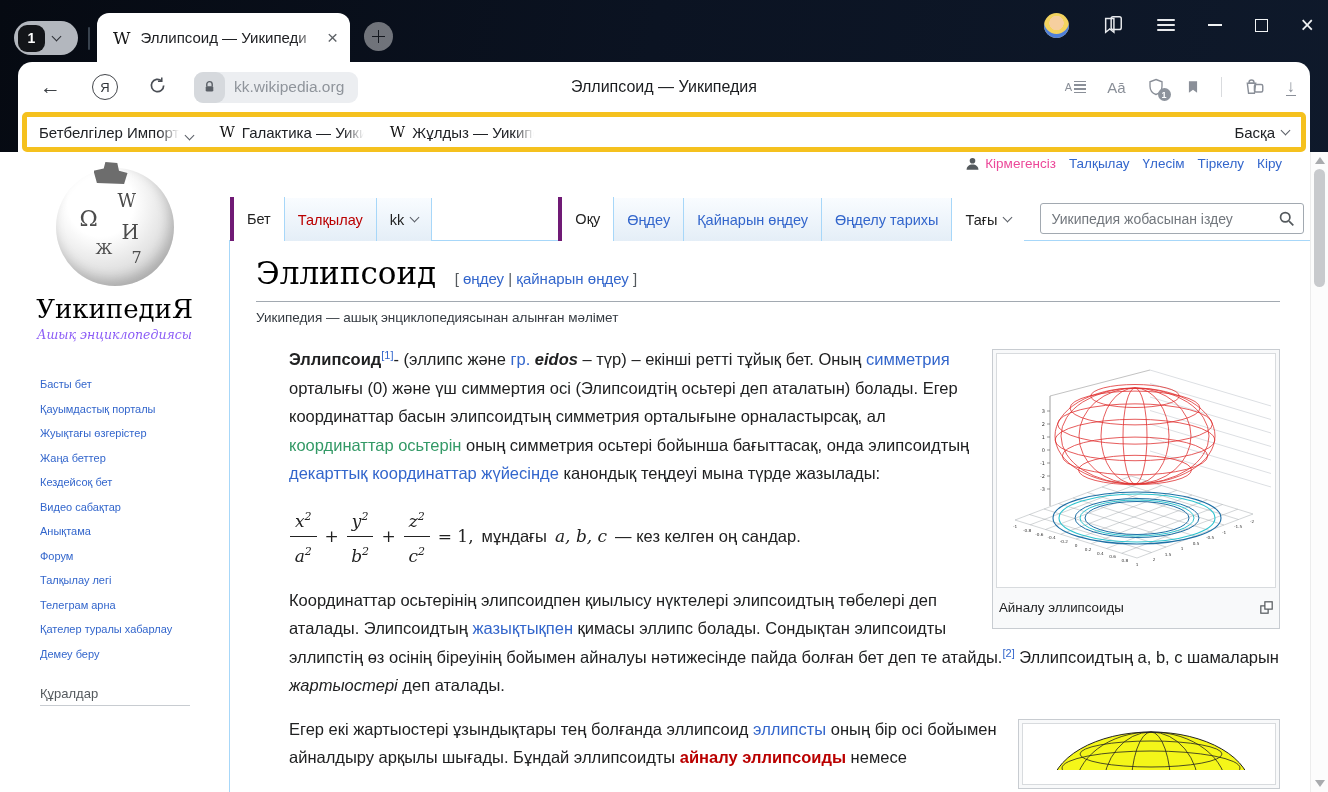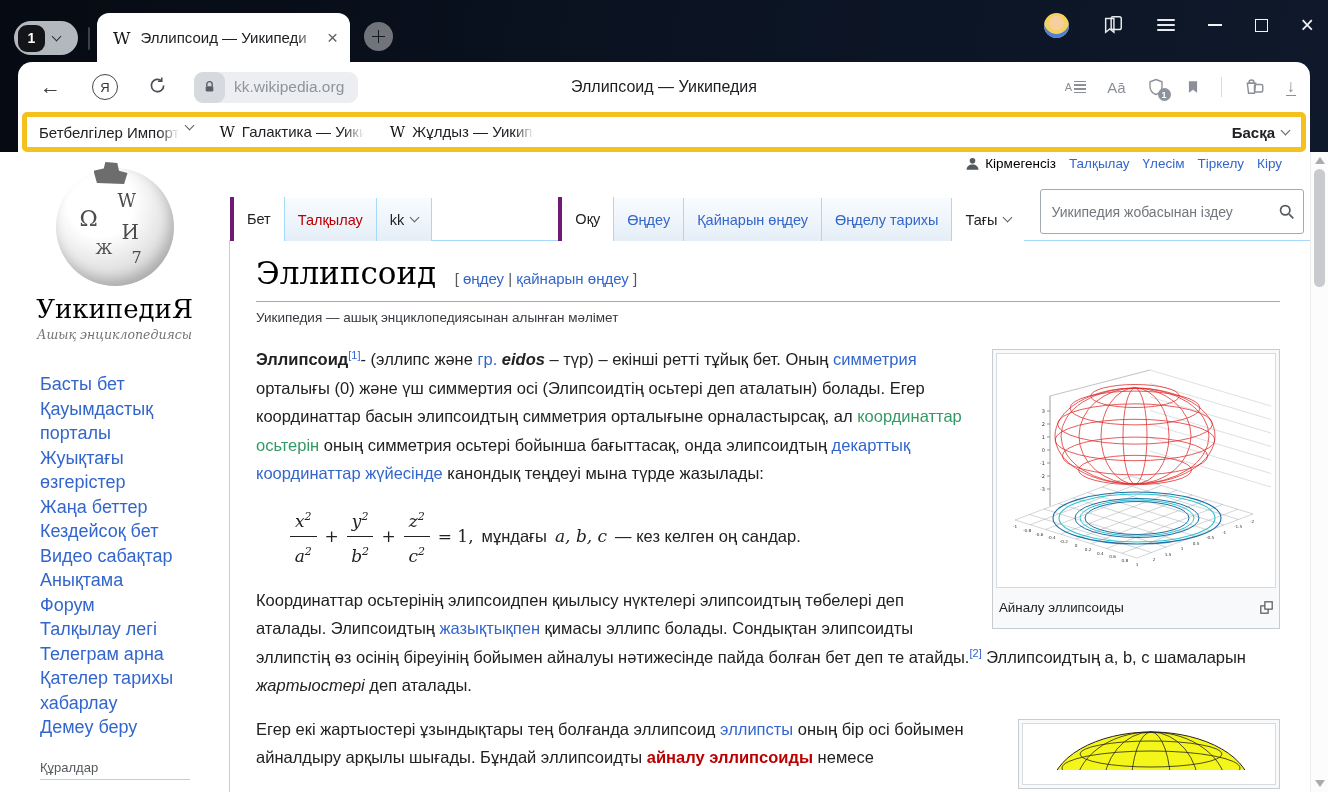--- a/index.html
+++ b/index.html
@@ -60,81 +60,81 @@
   .translate { font-size:15px; color:#8a8f98; }
   .badge { position:absolute; right:-6px; bottom:-4px; width:13px; height:13px; border-radius:50%;
     background:#8d939c; color:#fff; font-size:9px; font-weight:bold; display:flex; align-items:center; justify-content:center; }
   .vbar { width:1px; height:20px; background:#d9dbde; }
   .dl { font-size:17px; color:#8a8f98; border-bottom:1.7px solid #8a8f98; line-height:1.05; padding:0 1px; }
 
   
   .bm-wrap { position:absolute; left:4px; right:4px; bottom:0; height:40px;
     border:5px solid #f5c11e; border-radius:5px; background:#fff;
     display:flex; align-items:center; padding:0 12px; }
-  .bm-item { display:flex; align-items:flex-start; margin-right:26px; cursor:pointer; color:#202226; font-size:15px; }
+  .bm-item { display:flex; align-items:flex-end; margin-right:26px; cursor:pointer; color:#202226; font-size:15px; }
   .bm-item .w { font-family:"DejaVu Serif",serif; font-size:15px; margin-right:7px; color:#111; }
   .bm-label { max-width:122px; overflow:hidden; white-space:nowrap; position:relative; }
   .bm-label.wide { max-width:158px; }
   .bm-label::after { content:''; position:absolute; right:0; top:0; bottom:0; width:20px;
     background:linear-gradient(90deg,rgba(255,255,255,0),#fff); }
-  .bm-more { margin-left:auto; display:flex; align-items:center; font-size:15px; color:#202226; cursor:pointer;font-weight:bold; }
+  .bm-more { margin-left:auto; display:flex; align-items:center; font-size:15px; color:#202226; cursor:pointer; }
   .chev { width:7px; height:7px; border-right:1.7px solid #5a5e66; border-bottom:1.7px solid #5a5e66;
     transform:rotate(45deg); display:inline-block; margin-left:7px; position:relative; top:-2px; }
 
   
   .page { position:absolute; top:152px; left:0; right:0; bottom:0; background:#fff; overflow:hidden; }
   .personal { position:absolute; top:4px; right:46px; display:flex; align-items:center; gap:13px; font-size:13.5px; }
-  .personal .uname { color:#000000; display:flex; align-items:flex-start; gap:5px; }
+  .personal .uname { color:#ec4899; display:flex; align-items:flex-start; gap:5px; }
   .plink { color:#3366cc; cursor:pointer; }
 
   .sidebar { position:absolute; left:0; top:0; width:229px; bottom:0; }
   .globe { width:118px; height:118px; margin:16px auto 0; border-radius:50%; position:relative;
     background:radial-gradient(circle at 38% 30%, #ffffff 0 30%, #e3e3e3 60%, #bcbcbc 100%);
     box-shadow:inset -4px -7px 12px rgba(0,0,0,.18); }
   .globe .piece { position:absolute; top:-6px; left:38px; width:34px; height:22px; background:#6d6d6d;
     clip-path:polygon(0 40%,30% 30%,35% 0,70% 5%,75% 40%,100% 50%,90% 100%,10% 95%); }
   .globe span { position:absolute; font-family:"DejaVu Serif",serif; color:#4c4c4c; }
   .g1{ left:24px; top:38px; font-size:22px; }  .g2{ left:62px; top:22px; font-size:18px; }
   .g3{ left:66px; top:52px; font-size:20px; }  .g4{ left:40px; top:72px; font-size:15px; }
   .g5{ left:76px; top:80px; font-size:16px; }
   .wordmark { text-align:center; font-family:"DejaVu Serif",serif; font-size:26px; color:#000; margin-top:8px; }
-  .wtagline { text-align:center; font-family:"DejaVu Serif",serif; font-style:italic; font-size:12.5px; color:#737373; margin-top:3px; }
+  .wtagline { text-align:center; font-family:"DejaVu Serif",serif; font-style:italic; font-size:12.5px; color:#8b5cf6; margin-top:3px; }
   .snav { margin-top:30px; padding-left:40px; padding-right:24px; }
-  .slink { display:block; font-size:18px; line-height:24.5px; color:#3366cc; cursor:pointer; }
+  .slink { display:block; font-size:11px; line-height:24.5px; color:#3366cc; cursor:pointer; }
   .tools { margin-top:20px; padding-left:40px; width:190px; }
   .tools-h { font-size:13px; color:#54595d; border-bottom:1px solid #c8ccd1; padding-bottom:4px; margin-bottom:6px; width:150px; }
 
   .vline { position:absolute; left:229px; top:89px; bottom:0; width:1px; background:#a7d7f9; }
   .tabs-bottom { position:absolute; left:229px; right:18px; top:88px; height:1px; background:#a7d7f9; }
   .tabsrow { position:absolute; left:230px; right:18px; top:45px; height:44px; display:flex; align-items:flex-end; }
   .wtab { height:43px; display:flex; align-items:center; padding:0 13px; font-size:14.5px;
     color:#3366cc; cursor:pointer; border-right:1px solid #a7d7f9;
     background:linear-gradient(180deg,#f9fcff 0%,#e4eef7 100%); }
   .wtab.first { border-left:1px solid #a7d7f9; }
   .wtab.active { background:#fff; height:44px; color:#222; position:relative; z-index:2;
     border-left:4px solid #701a75; }
   .wtab.red { color:#ba0000; }
   .wtab.dark { color:#222; }
   .wtab.plain { background:#fff; border:none; color:#222; }
   .tab-gap { width:126px; height:1px; }
-  .searchbox { margin-left:16px; margin-bottom:7px; width:264px; height:45px; border:1px solid #a2a9b1;
+  .searchbox { margin-left:16px; margin-bottom:7px; width:264px; height:31px; border:1px solid #a2a9b1;
     border-radius:3px; display:flex; align-items:center; background:#fff; padding:0 8px 0 10px; }
   .searchbox input { flex:1; border:none; outline:none; font-size:14px; color:#222;
     font-family:"Liberation Sans",sans-serif; }
   .searchbox input::placeholder { color:#72777d; }
 
   .content { position:absolute; left:230px; right:18px; top:89px; bottom:0; background:#fff;
     padding:14px 30px 0 26px; }
   h1.atitle { font-family:"DejaVu Serif",serif; font-weight:normal; font-size:31px; color:#000; display:inline; }
   .editlinks { font-size:15px; margin-left:14px; color:#54595d; }
   .editlinks a { color:#3366cc; cursor:pointer; }
   .title-hr { border:none; border-bottom:1px solid #a2a9b1; margin-top:10px; }
   .sitenotice { font-size:13.5px; color:#343a40; margin:8px 0 20px; }
   .abody { font-size:16.5px; line-height:28.5px; color:#202122; }
-  .abody p { margin-bottom:15px; }
+  .abody p { margin-bottom:15px;margin-left:33px; }
   .sb { font-weight:bold; } .si { font-style:italic; }
   .sbi { font-weight:bold; font-style:italic; }
   .al { color:#3366cc; cursor:pointer; }
   .ag { color:#339966; cursor:pointer; }
   .ar { color:#ba0000; font-weight:bold; cursor:pointer; }
   .mi { font-family:"DejaVu Serif",serif; font-style:italic; }
   sup.ref { font-size:11px; line-height:0; }
   sup.ref a { color:#3366cc; cursor:pointer; }
 
   .formula { margin:4px 0 16px 34px; display:flex; align-items:center; gap:8px;
@@ -307,21 +307,21 @@
           <a class="slink">Басты бет</a>
           <a class="slink">Қауымдастық порталы</a>
           <a class="slink">Жуықтағы өзгерістер</a>
           <a class="slink">Жаңа беттер</a>
           <a class="slink">Кездейсоқ бет</a>
           <a class="slink">Видео сабақтар</a>
           <a class="slink">Анықтама</a>
           <a class="slink">Форум</a>
           <a class="slink">Талқылау легі</a>
           <a class="slink">Телеграм арна</a>
-          <a class="slink">Қателер тарихы хабарлау</a>
+          <a class="slink">Қателер туралы хабарлау</a>
           <a class="slink">Демеу беру</a>
         </nav>
       <div class="tools">
         <div class="tools-h">Құралдар</div>
       </div>
     </div>
 
     <div class="tabs-bottom"></div>
     <div class="vline"></div>
 

